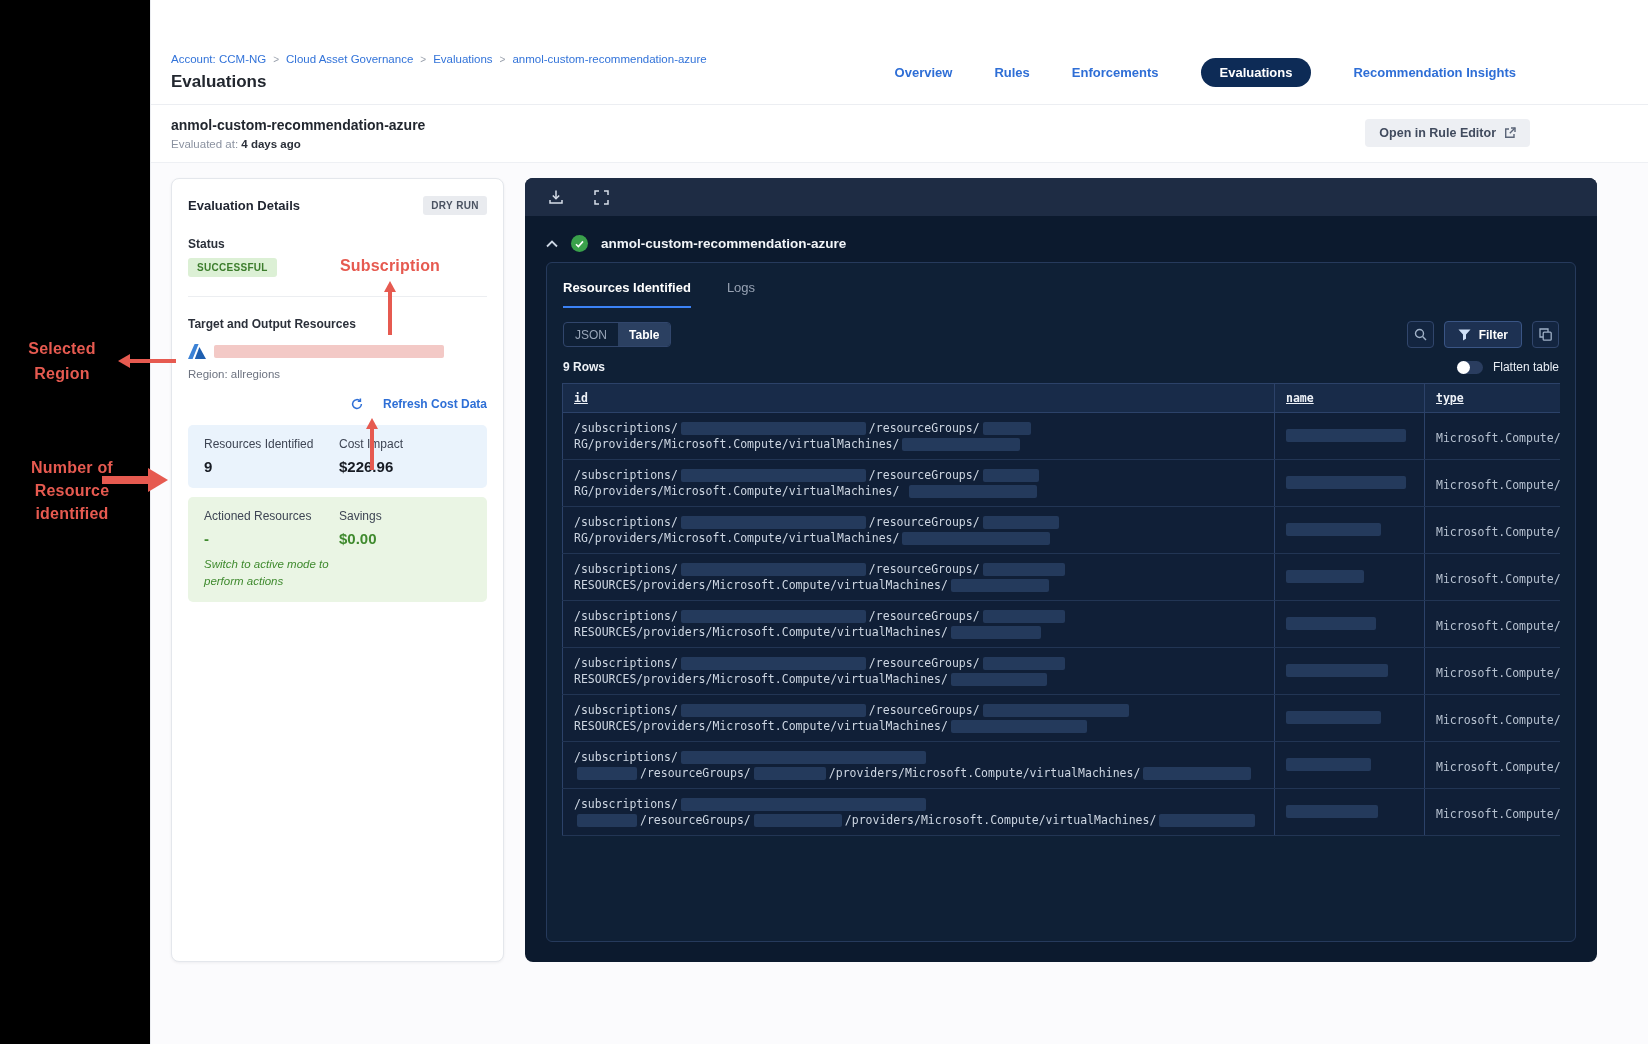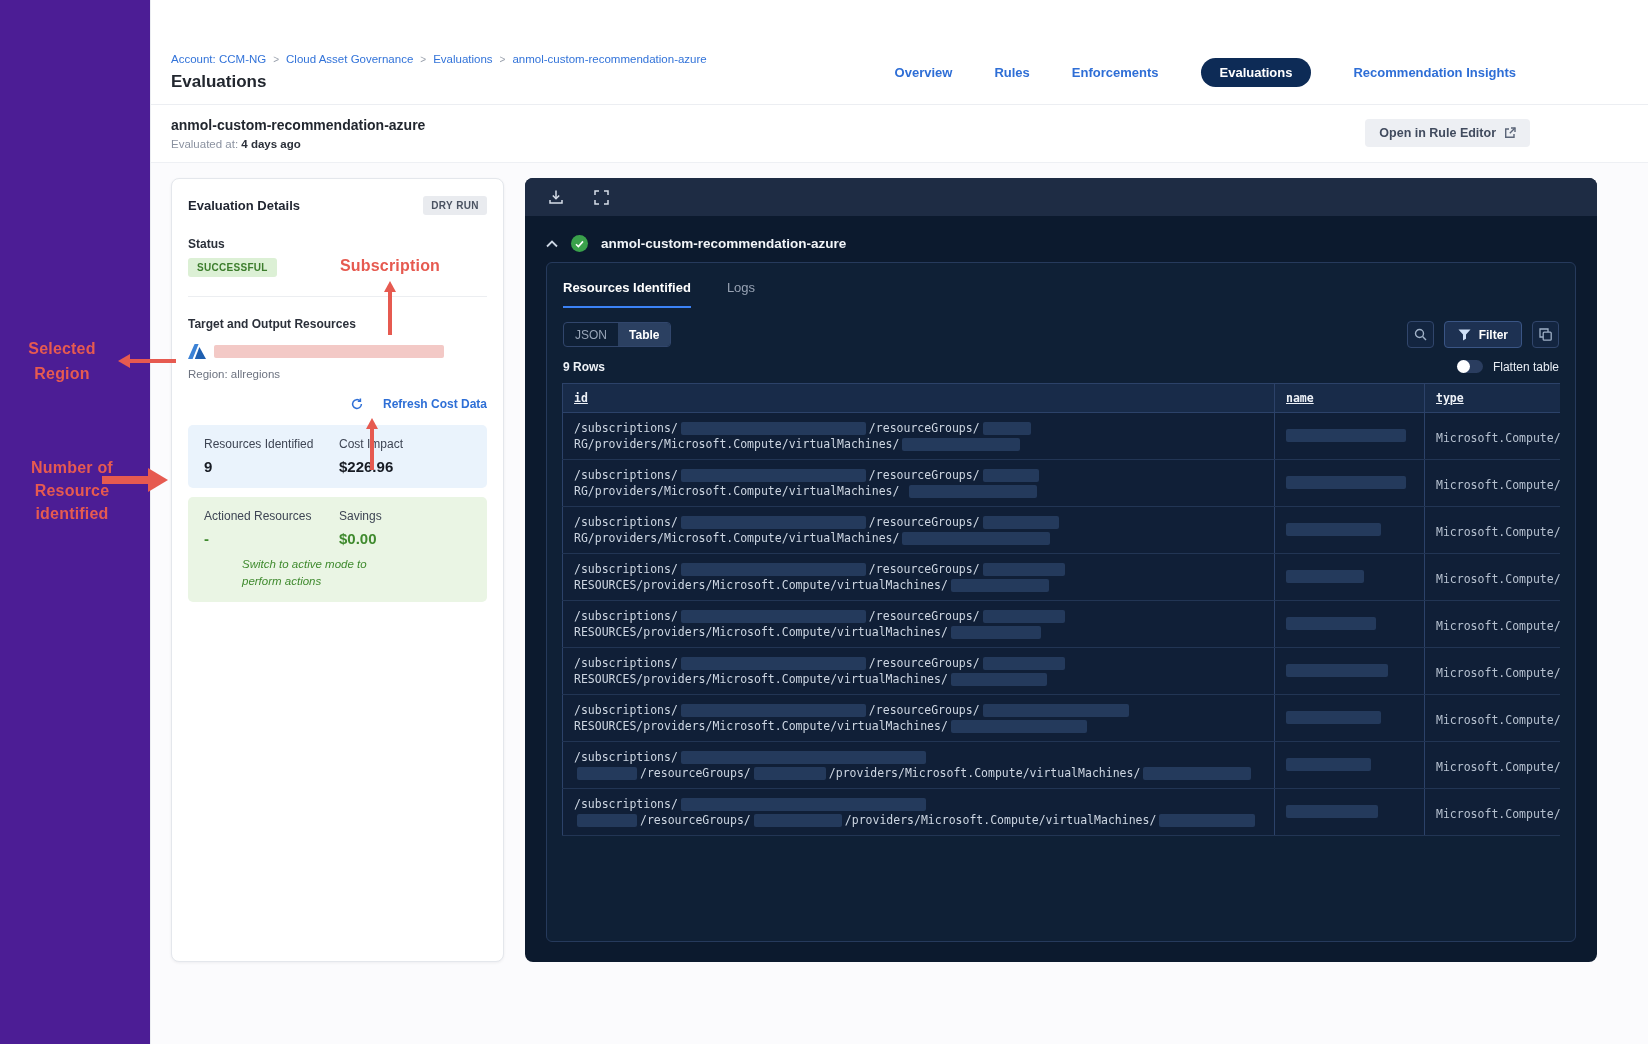--- a/index.html
+++ b/index.html
@@ -1,17 +1,17 @@
 <!DOCTYPE html>
 <html><head>
 <meta charset="utf-8">
 <style>
   * { margin:0; padding:0; box-sizing:border-box; }
   html,body { width:1648px; height:1044px; background:#ffffff; font-family:"Liberation Sans", sans-serif; overflow:hidden; }
-  .screen { position:relative; width:1648px; height:1044px; background:#4c1d95; }
+  .screen { position:relative; width:1648px; height:1044px; background:#000000; }
 
   
   .content-area { position:absolute; left:150px; top:0; right:0; bottom:0; background:#fbfbfd; border-left:1px solid #ebedf1; }
 
   
   .app-header { position:absolute; left:0; right:0; top:0; height:105px; background:#ffffff; border-bottom:1px solid #eceef2; }
   .breadcrumb { position:absolute; left:20px; top:53px; font-size:11.5px; display:flex; gap:7px; align-items:center; }
   .bc-link { color:#3273d9; cursor:pointer; }
   .bc-sep { color:#9aa1ad; font-size:10px; }
   .page-title { position:absolute; left:20px; top:72px; font-size:17px; font-weight:bold; color:#22272f; }
@@ -41,21 +41,21 @@
   .action-block { margin-top:18px; }
   .action-value { font-size:12px; color:#2b303a; margin-top:5px; }
   .refresh-row { text-align:right; margin-top:16px; }
   .refresh-link { display:inline-flex; align-items:center; gap:20px; color:#2e6fd6; font-size:12px; font-weight:bold; cursor:pointer; }
   .metric-box { border-radius:5px; padding:12px 16px 13px; display:grid; grid-template-columns:135px 1fr; }
   .metric-box.blue { margin-top:11px; background:#eaf3fc; }
   .metric-box.green { margin-top:9px; background:#eaf5e4; }
   .metric-label { font-size:12px; color:#3e4554; }
   .metric-value { font-size:15px; font-weight:bold; color:#171b23; margin-top:7px; }
   .metric-value.green { color:#3f8a2e; }
-  .metric-note { grid-column:1 / 2; margin-top:9px; font-size:11.5px; font-style:italic; color:#3f8a2e; width:150px; line-height:1.45;margin-left:38px; }
+  .metric-note { grid-column:1 / 2; margin-top:9px; font-size:11.5px; font-style:italic; color:#3f8a2e; width:150px; line-height:1.45; }
 
   
   .results-panel { position:absolute; left:374px; top:178px; width:1072px; height:784px; background:#0c1a2e; border-radius:8px; overflow:hidden; }
   .panel-toolbar { height:38px; background:#1e2c44; display:flex; align-items:center; padding-left:23px; gap:30px; }
   .tool-icon { display:flex; align-items:center; cursor:pointer; }
   .section-row { display:flex; align-items:center; gap:13px; padding:19px 0 0 21px; }
   .chev { cursor:pointer; display:flex; }
   .check-circle { width:17px; height:17px; border-radius:50%; background:#3aa14b; display:flex; align-items:center; justify-content:center; }
   .section-title { color:#f2f5f9; font-size:13.5px; font-weight:bold; }
   .inner-panel { position:absolute; left:21px; right:21px; top:84px; bottom:20px; background:#0f2036; border:1px solid #263a5c; border-radius:6px; overflow:hidden; }
@@ -64,21 +64,21 @@
   .tab.active { color:#ffffff; font-weight:bold; border-bottom:2.5px solid #3b82f6; }
   .controls { display:flex; justify-content:space-between; align-items:center; padding:13px 16px 0; }
   .seg { display:flex; border:1px solid #31466c; border-radius:4px; overflow:hidden; height:25px; }
   .seg-opt { display:flex; align-items:center; padding:0 11px; font-size:12px; color:#98a5b8; cursor:pointer; }
   .seg-opt.active { background:#2b4061; color:#ffffff; font-weight:bold; }
   .right-controls { display:flex; gap:10px; align-items:center; }
   .icon-btn { width:27px; height:27px; border:1px solid #31466c; background:#132540; border-radius:4px; display:flex; align-items:center; justify-content:center; cursor:pointer; }
   .filter-btn { height:27px; border:1px solid #3a5585; background:#1d3152; border-radius:4px; display:flex; align-items:center; gap:8px; padding:0 13px; color:#ffffff; font-size:12px; font-weight:bold; cursor:pointer; }
   .meta-row { display:flex; justify-content:space-between; align-items:center; padding:12px 16px 0; }
   .rows-count { font-size:12px; font-weight:bold; color:#eef2f7; }
-  .flatten { display:flex; align-items:flex-start; gap:10px; cursor:pointer; }
+  .flatten { display:flex; align-items:flex-end; gap:10px; cursor:pointer; }
   .toggle-track { position:relative; width:26px; height:13px; background:#2a3d5f; border-radius:7px; }
   .toggle-knob { position:absolute; left:0; top:0; width:13px; height:13px; border-radius:50%; background:#ffffff; }
   .flatten-label { font-size:12px; color:#e8edf4; }
 
   
   .table-wrap { margin:9px 15px 0; overflow:hidden; }
   table.res-table { border-collapse:collapse; table-layout:fixed; width:1122px; font-family:"DejaVu Sans Mono", monospace; }
   .res-table th { background:#182b49; color:#edf1f7; font-size:11.5px; font-weight:bold; text-align:left; padding:7px 11px; border:1px solid #2c4269;text-decoration:underline; }
   .res-table td { padding:7px 11px; border-right:1px solid #2c4269; border-bottom:1px solid #223554; border-left:1px solid #2c4269; background:#101f37; vertical-align:middle; height:46px; }
   th.col-id, td.col-id { width:712px; }

